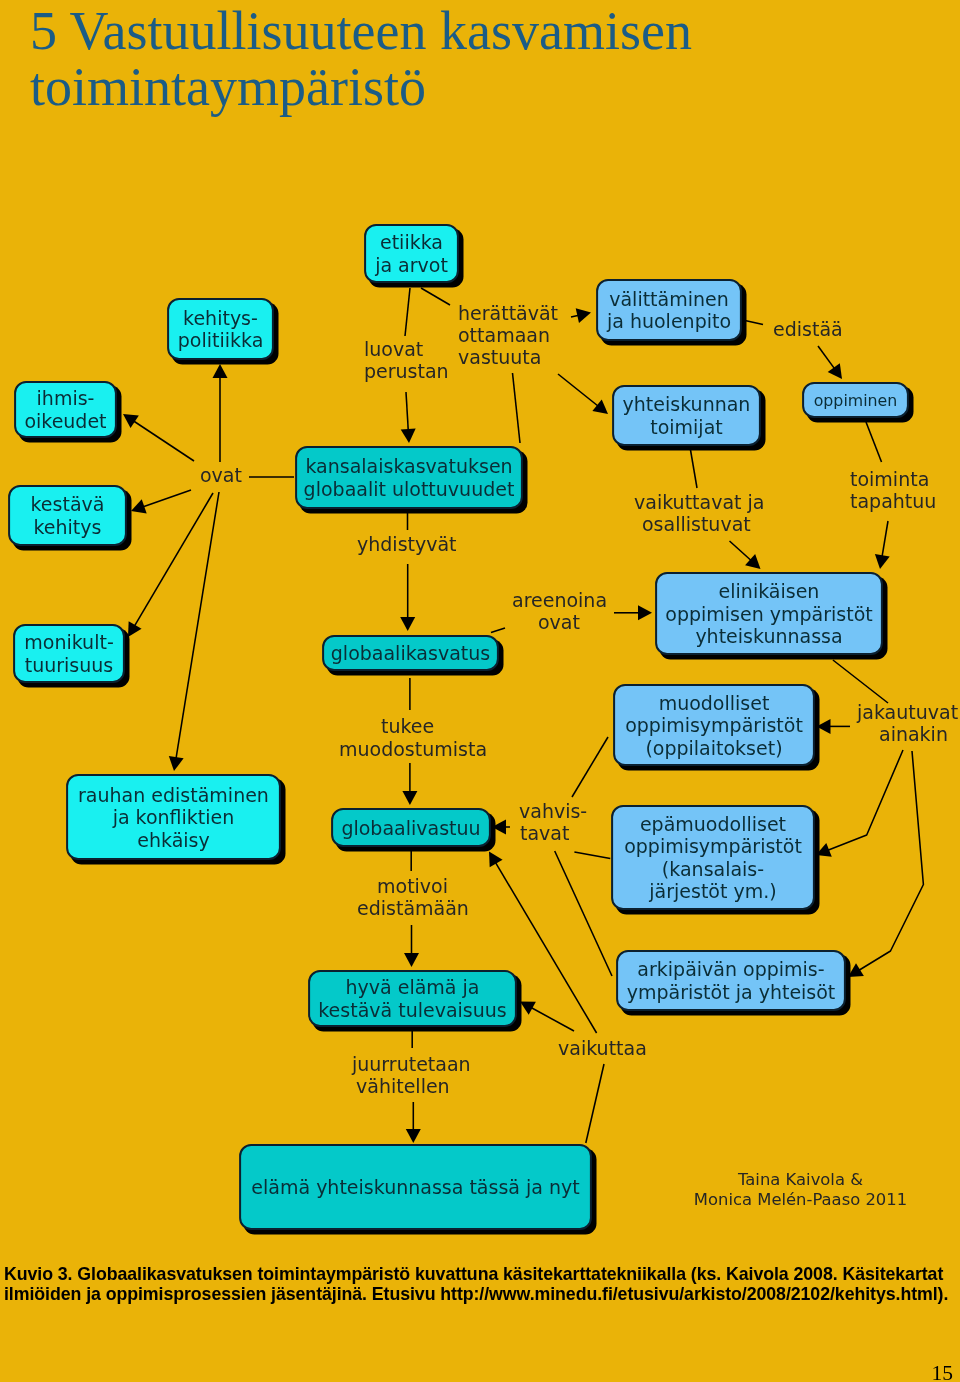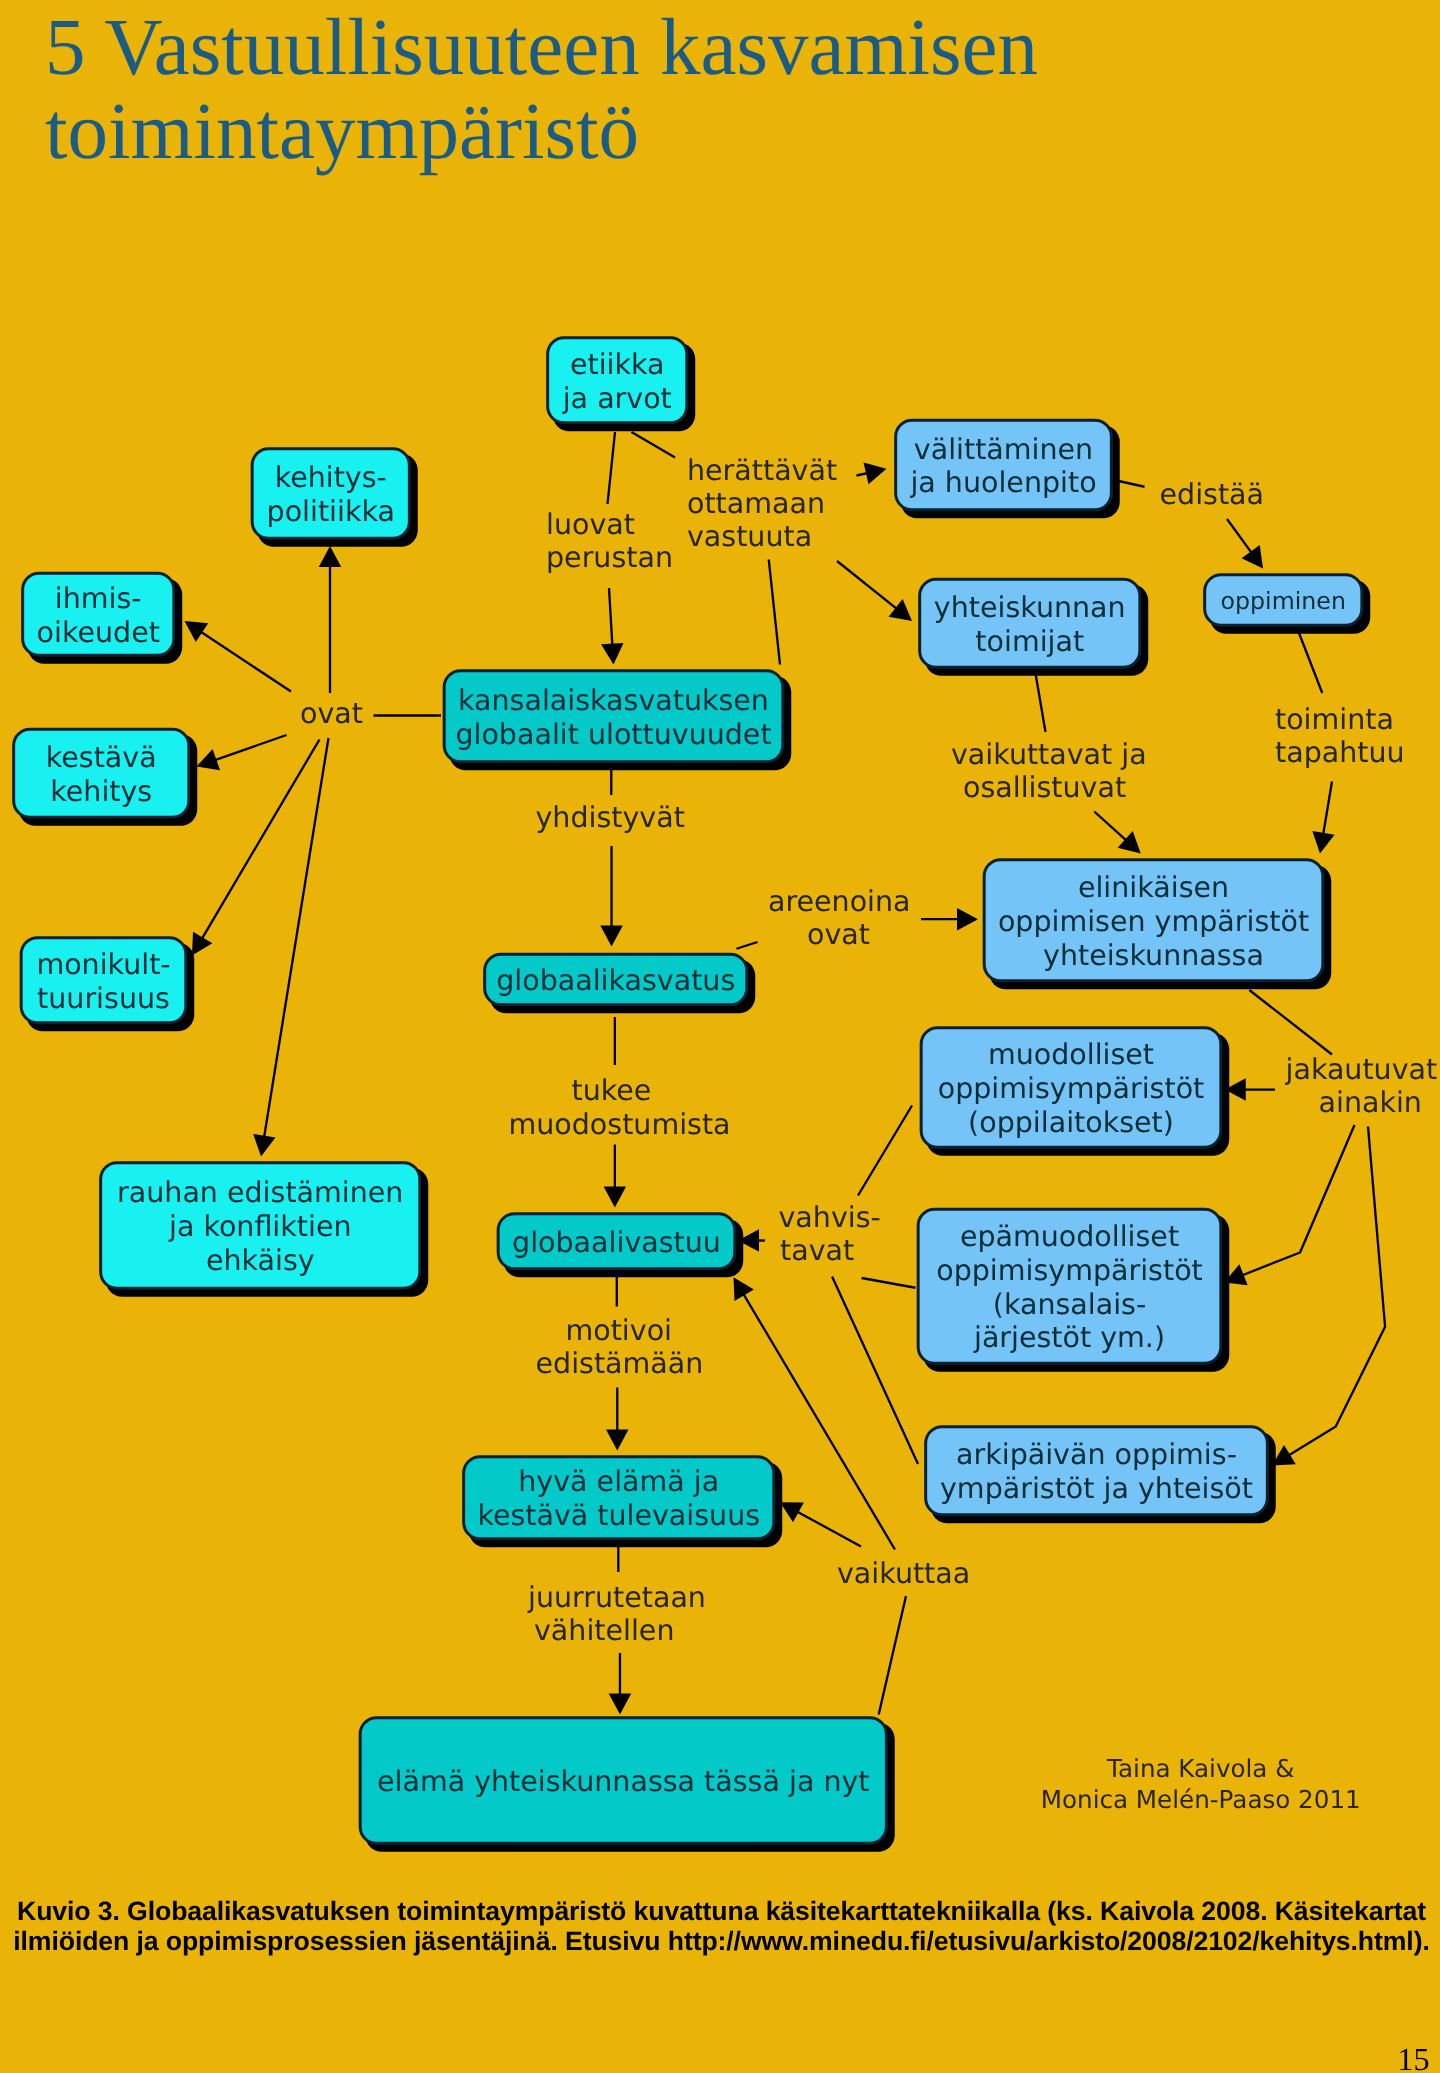--- a/index.html
+++ b/index.html
@@ -3,21 +3,21 @@
 <meta charset="utf-8">
 <title>Vastuullisuuteen kasvamisen toimintaymparisto</title>
 <style>
   html,body{margin:0;padding:0;background:#ffffff;}
   body{width:960px;height:1382px;overflow:hidden;font-family:"DejaVu Sans",sans-serif;}
   #page{position:relative;width:960px;height:1382px;background:#eab308;overflow:hidden;}
   #title{position:absolute;left:30px;top:3px;width:800px;font-family:"Liberation Serif",serif;
          font-size:54.0px;line-height:56px;color:#1b5c86;font-weight:400;}
   #map{position:absolute;left:0;top:0;}
   #caption{position:absolute;left:4px;top:1263.5px;width:954px;font-family:"Liberation Sans",sans-serif;
-           font-size:17.75px;font-weight:700;line-height:20.3px;color:#000;letter-spacing:-0.07px;text-align:center;}
+           font-size:17.75px;font-weight:700;line-height:20.3px;color:#000;letter-spacing:-0.07px;}
   #pageno{position:absolute;left:853px;top:1362px;width:100px;text-align:right;
           font-family:"Liberation Serif",serif;font-size:21.5px;font-weight:400;color:#000;line-height:22px;}
   #map text{font-family:"DejaVu Sans",sans-serif;font-size:19px;fill:#262626;}
   #map .nlab{fill:#0B2D36;}
 </style>
 </head>
 <body>
 
 <div id="page">
   <div id="title">5 Vastuullisuuteen kasvamisen toimintaympäristö</div>

